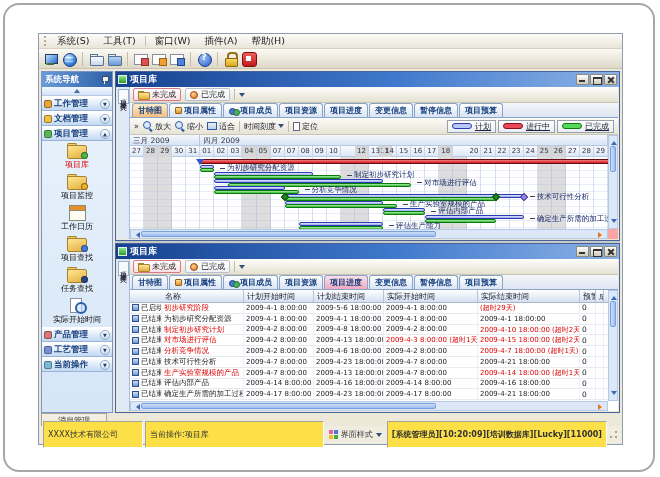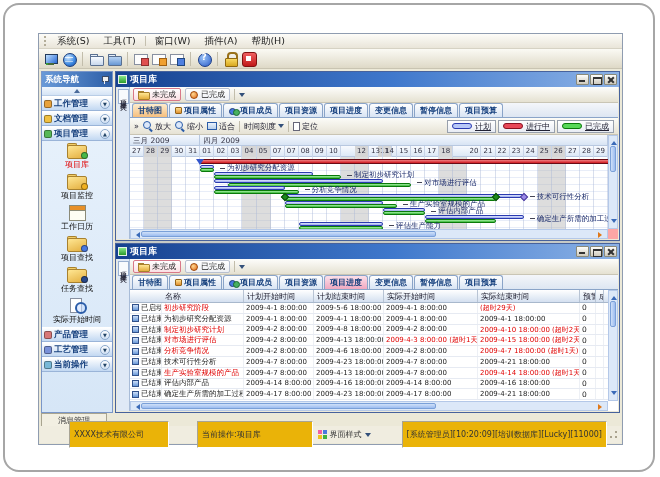--- a/index.html
+++ b/index.html
@@ -58,30 +58,30 @@
   .work-calendar-icon::before { content:""; left:3px; top:0; width:15px; height:14px; background:#fdfdf4; border:1px solid #8a8a78; border-radius:0; }
   .work-calendar-icon::after { content:""; left:3px; top:0; width:15px; height:4px; background:#e89028; border:1px solid #8a8a78; border-radius:0; }
   .project-doc-search-icon::before { content:""; left:4px; top:0; width:10px; height:13px; background:#fff; border:1px solid #8890a0; border-radius:0; }
   .project-doc-search-icon::after { content:""; left:9px; top:4px; width:8px; height:8px; border:2px solid #2a5ca8; border-radius:50%; background:rgba(200,220,255,.55); }
   .sb-item-label { font-size:8px; color:#111; margin-top:1px; white-space:nowrap; }
   .sb-item-label.red { color:#e00000; }
 
   
   .msgtab { position:absolute; left:2px; bottom:18px; width:66px; height:13px; background:#f2efe2; border:1px solid #a8a490; border-bottom:none; font-size:8px; display:flex; align-items:center; justify-content:center; color:#333; }
   .statusbar { position:absolute; left:1px; right:1px; bottom:1px; height:17px; background:#f0ede0; display:flex; align-items:center; gap:2px; padding:0 3px; font-size:8px; color:#333; }
-  .sbox { border:1px solid; border-color:#a8a494 #fff #fff #a8a494; height:27px; display:flex; align-items:center; padding:0 4px; background:#eab308; white-space:nowrap; overflow:hidden;margin-left:26px; }
+  .sbox { border:1px solid; border-color:#a8a494 #fff #fff #a8a494; height:27px; display:flex; align-items:center; padding:0 4px; background:#fde047; white-space:nowrap; overflow:hidden; }
   .sbox.company { width:100px; flex:none; }
   .sbox.op { flex:1; }
   .style-seg { display:flex; align-items:center; gap:3px; padding:0 3px; flex:none; }
   .style-icon { display:grid; grid-template-columns:4px 4px; grid-auto-rows:4px; gap:1px; }
   .style-icon i { display:block; }
   .style-icon i:nth-child(1){background:#f060a0;} .style-icon i:nth-child(2){background:#4878e0;}
   .style-icon i:nth-child(3){background:#f0c020;} .style-icon i:nth-child(4){background:#40b040;}
   .drop { width:0; height:0; border:3px solid transparent; border-top:4px solid #33507a; margin-top:3px; }
-  .sbox.session { flex:none; }
+  .sbox.session { flex:none;font-weight:bold; }
   .grip2 { width:9px; height:9px; flex:none; background:
      radial-gradient(circle at 7px 2px,#aaa38e 1px,transparent 1.3px),
      radial-gradient(circle at 7px 7px,#aaa38e 1px,transparent 1.3px),
      radial-gradient(circle at 2px 7px,#aaa38e 1px,transparent 1.3px); }
 
   
   .mdi { position:absolute; left:76px; top:37px; right:2px; bottom:31px; background:#c6cac6; }
   .win { position:absolute; left:0; right:0; height:170px; border:1px solid #47629c; background:#ece9d8; }
   .win.bottom { top:172px; }
   .titlebar { height:15px; background:linear-gradient(90deg,#16418f,#3f78cc 55%,#8cb2e6); display:flex; align-items:center; color:#fff; font-weight:bold; font-size:9px; padding:0 2px; gap:3px; }

